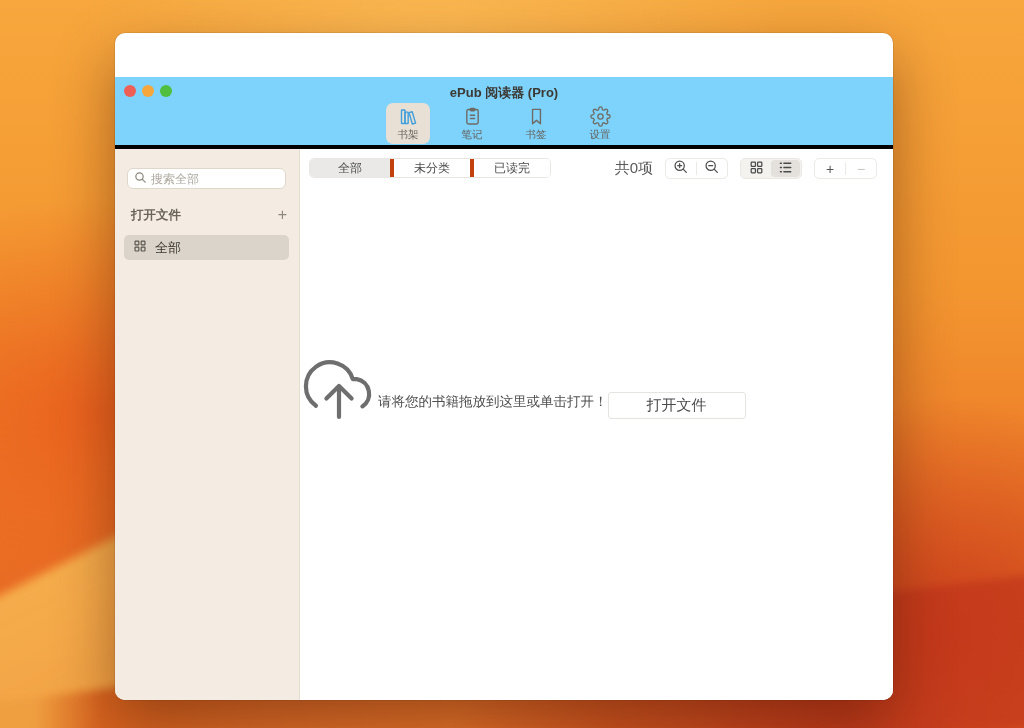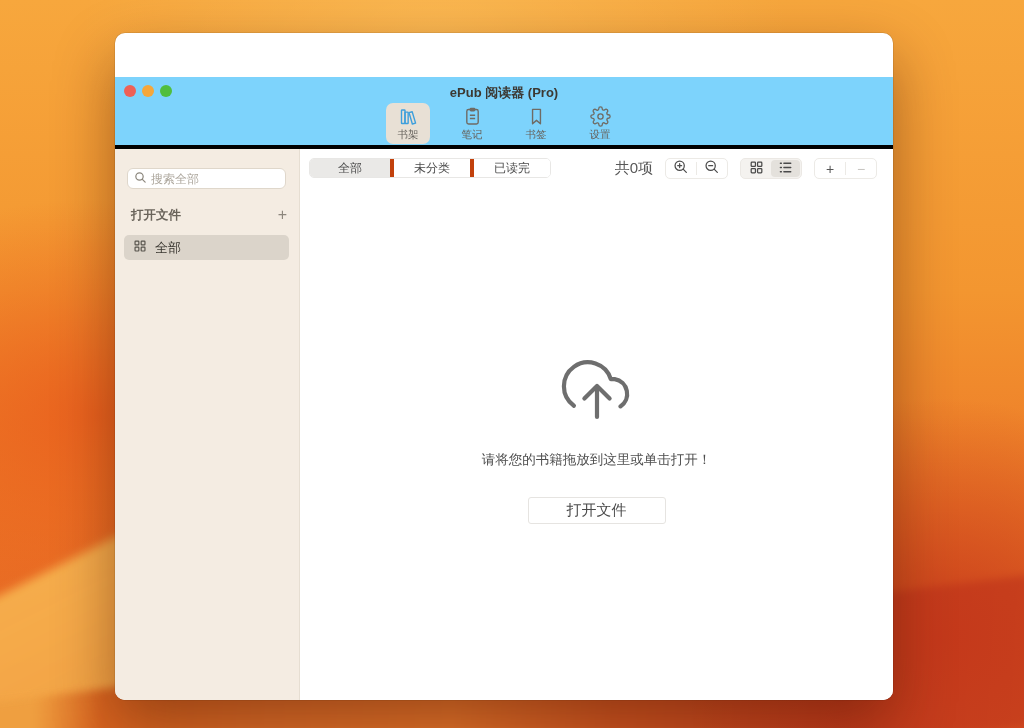--- a/index.html
+++ b/index.html
@@ -85,21 +85,21 @@
   .btn-group button { width:30px; height:19px; border:none; background:none;
     display:flex; align-items:center; justify-content:center; cursor:default;
     font-family:inherit; border-radius:4px; }
   .vdiv { width:1px; height:13px; background:#eceae6; }
   .view-group { background:#f4f2ef; border-color:#ebe8e4; padding:1px; }
   .view-group button { width:29px; height:17px; }
   .view-group button.selected { background:#e4e1dc; }
   .pm { font-size:14px; color:#555; line-height:1; }
   .pm.disabled { color:#c6c4c0; }
 
-  .empty-state { margin-top:174px; display:flex; flex-direction:column;
+  .empty-state { margin-top:174px; display:flex; flex-direction:row;
     align-items:center; }
   .empty-msg { margin-top:22px; font-size:13.5px; color:#4e4e4e; }
   .open-btn { margin-top:28px; background:#fff; border:1px solid #e6e4e1;
     border-radius:3px; font-size:15px; color:#4a4a4a; padding:3px 38px;
     cursor:default; font-family:inherit; }
 </style>
 </head>
 <body>
 
 <div class="wallpaper">

